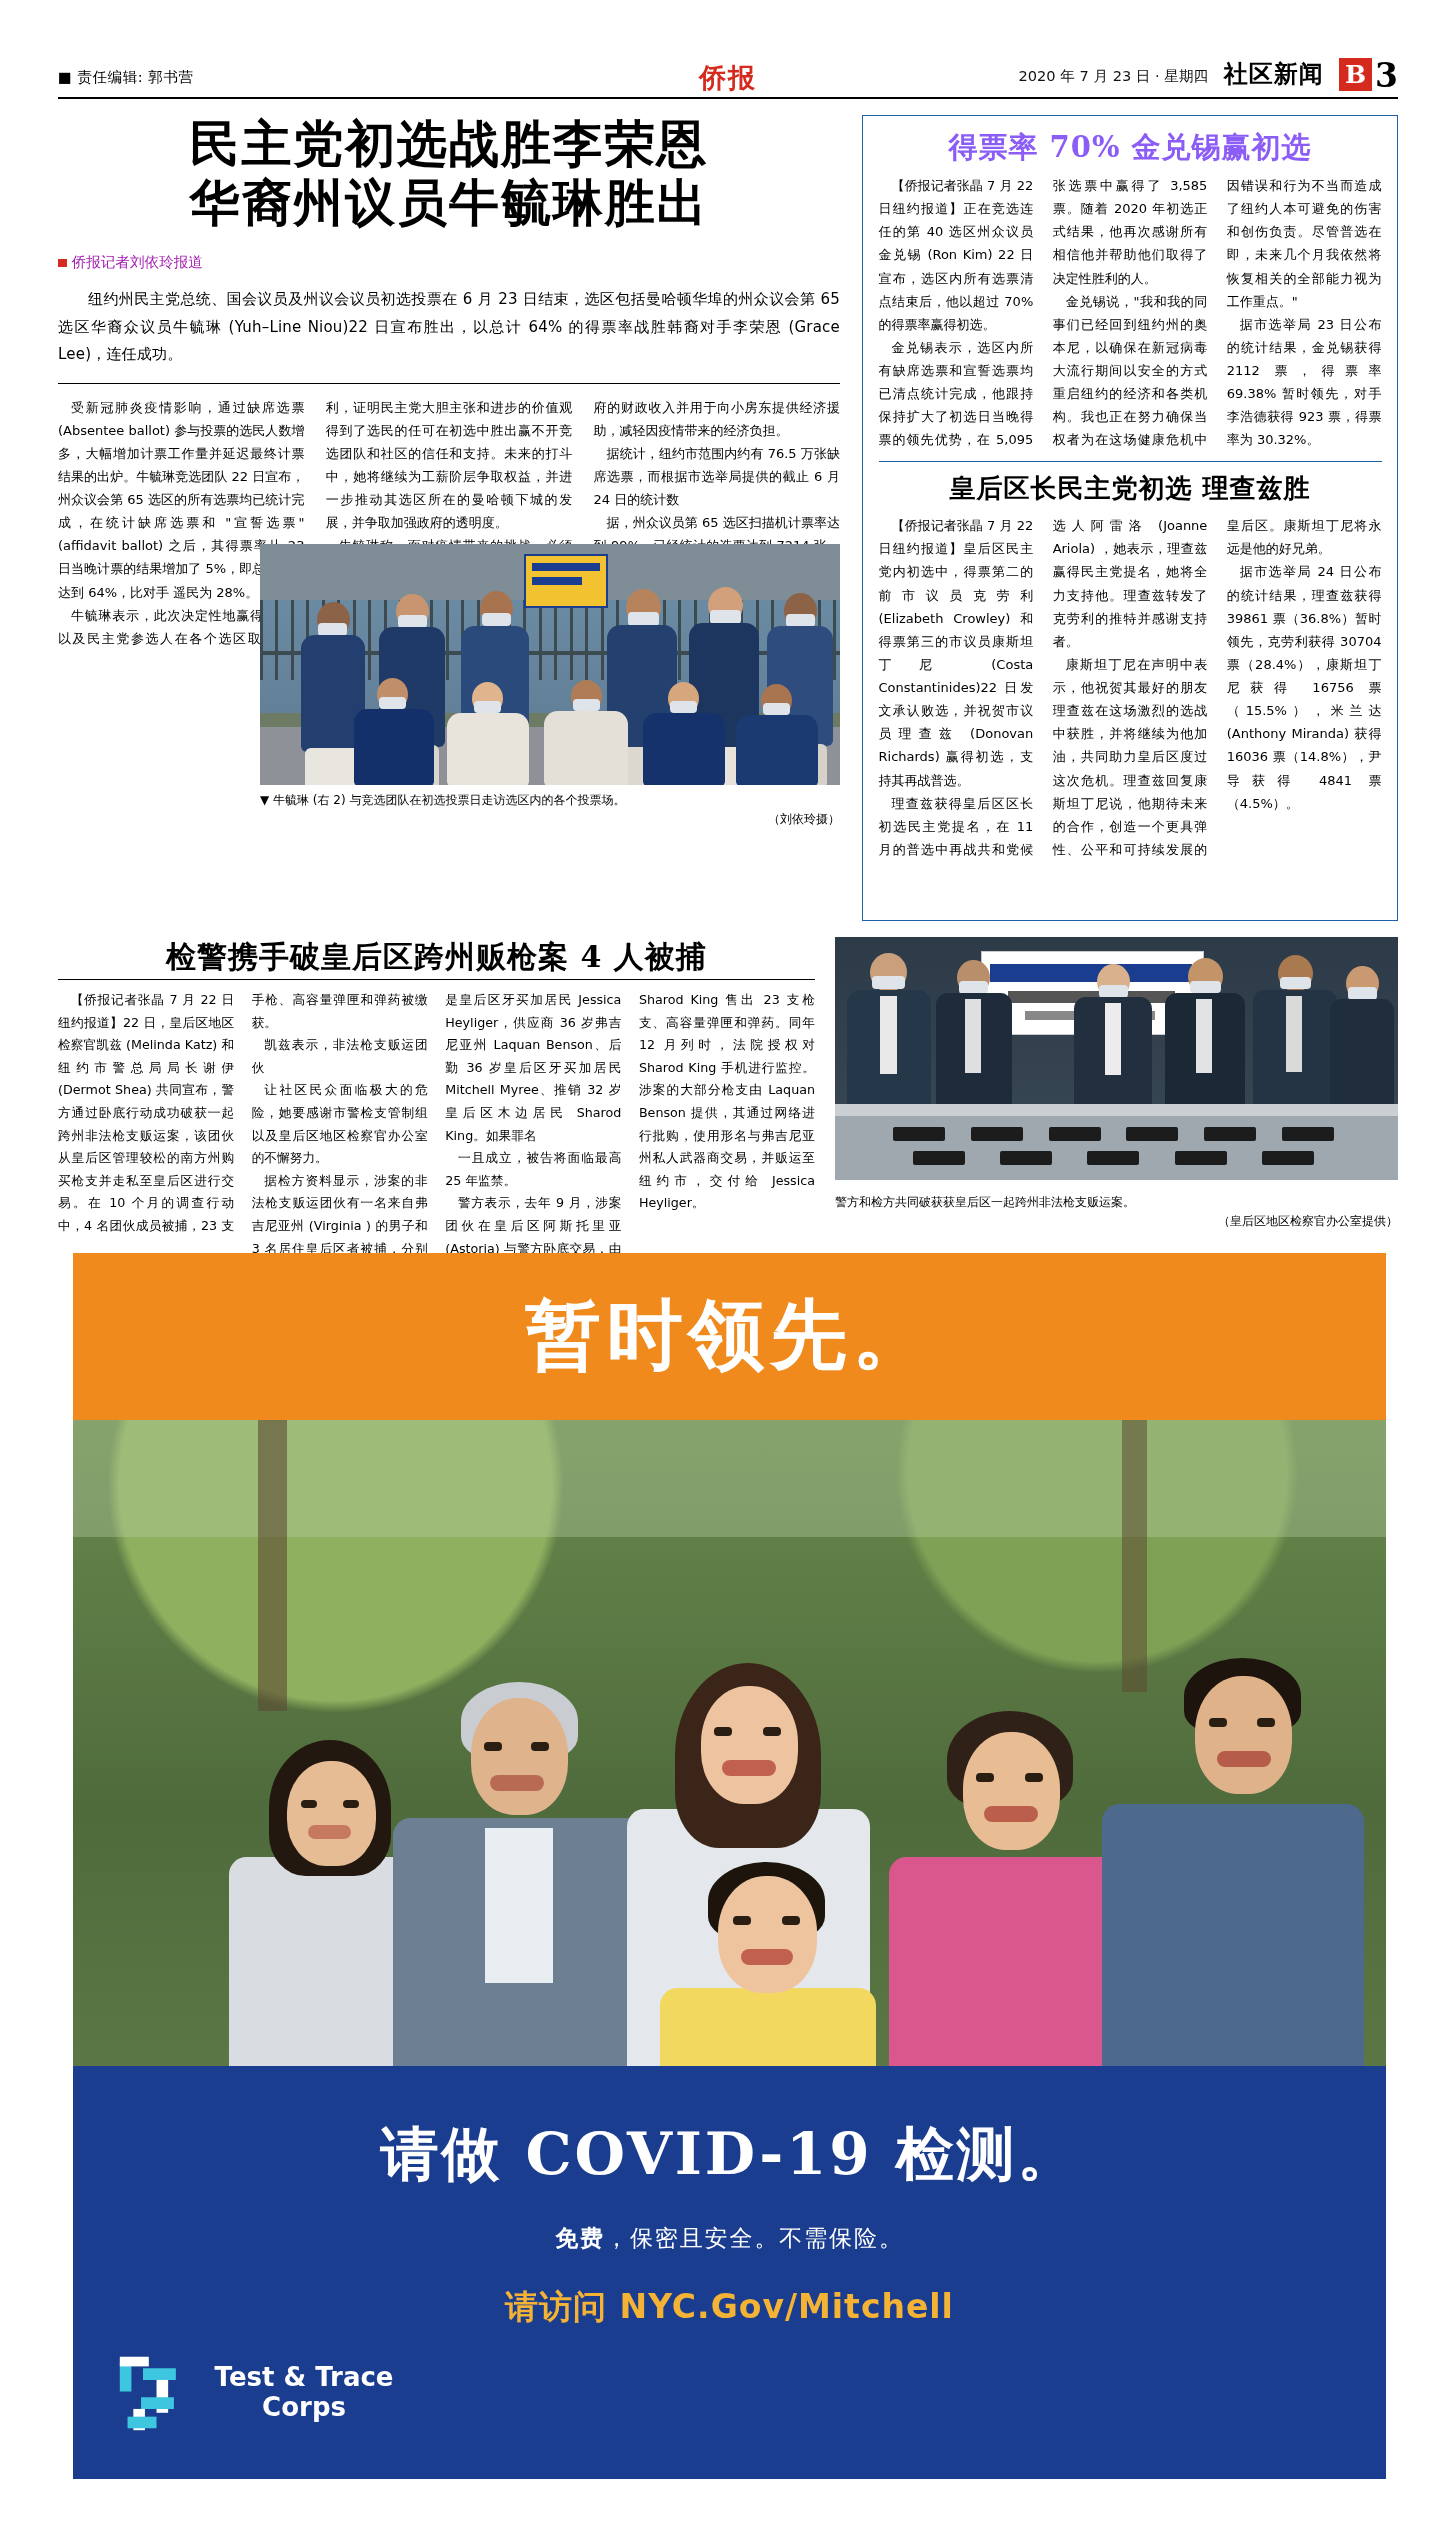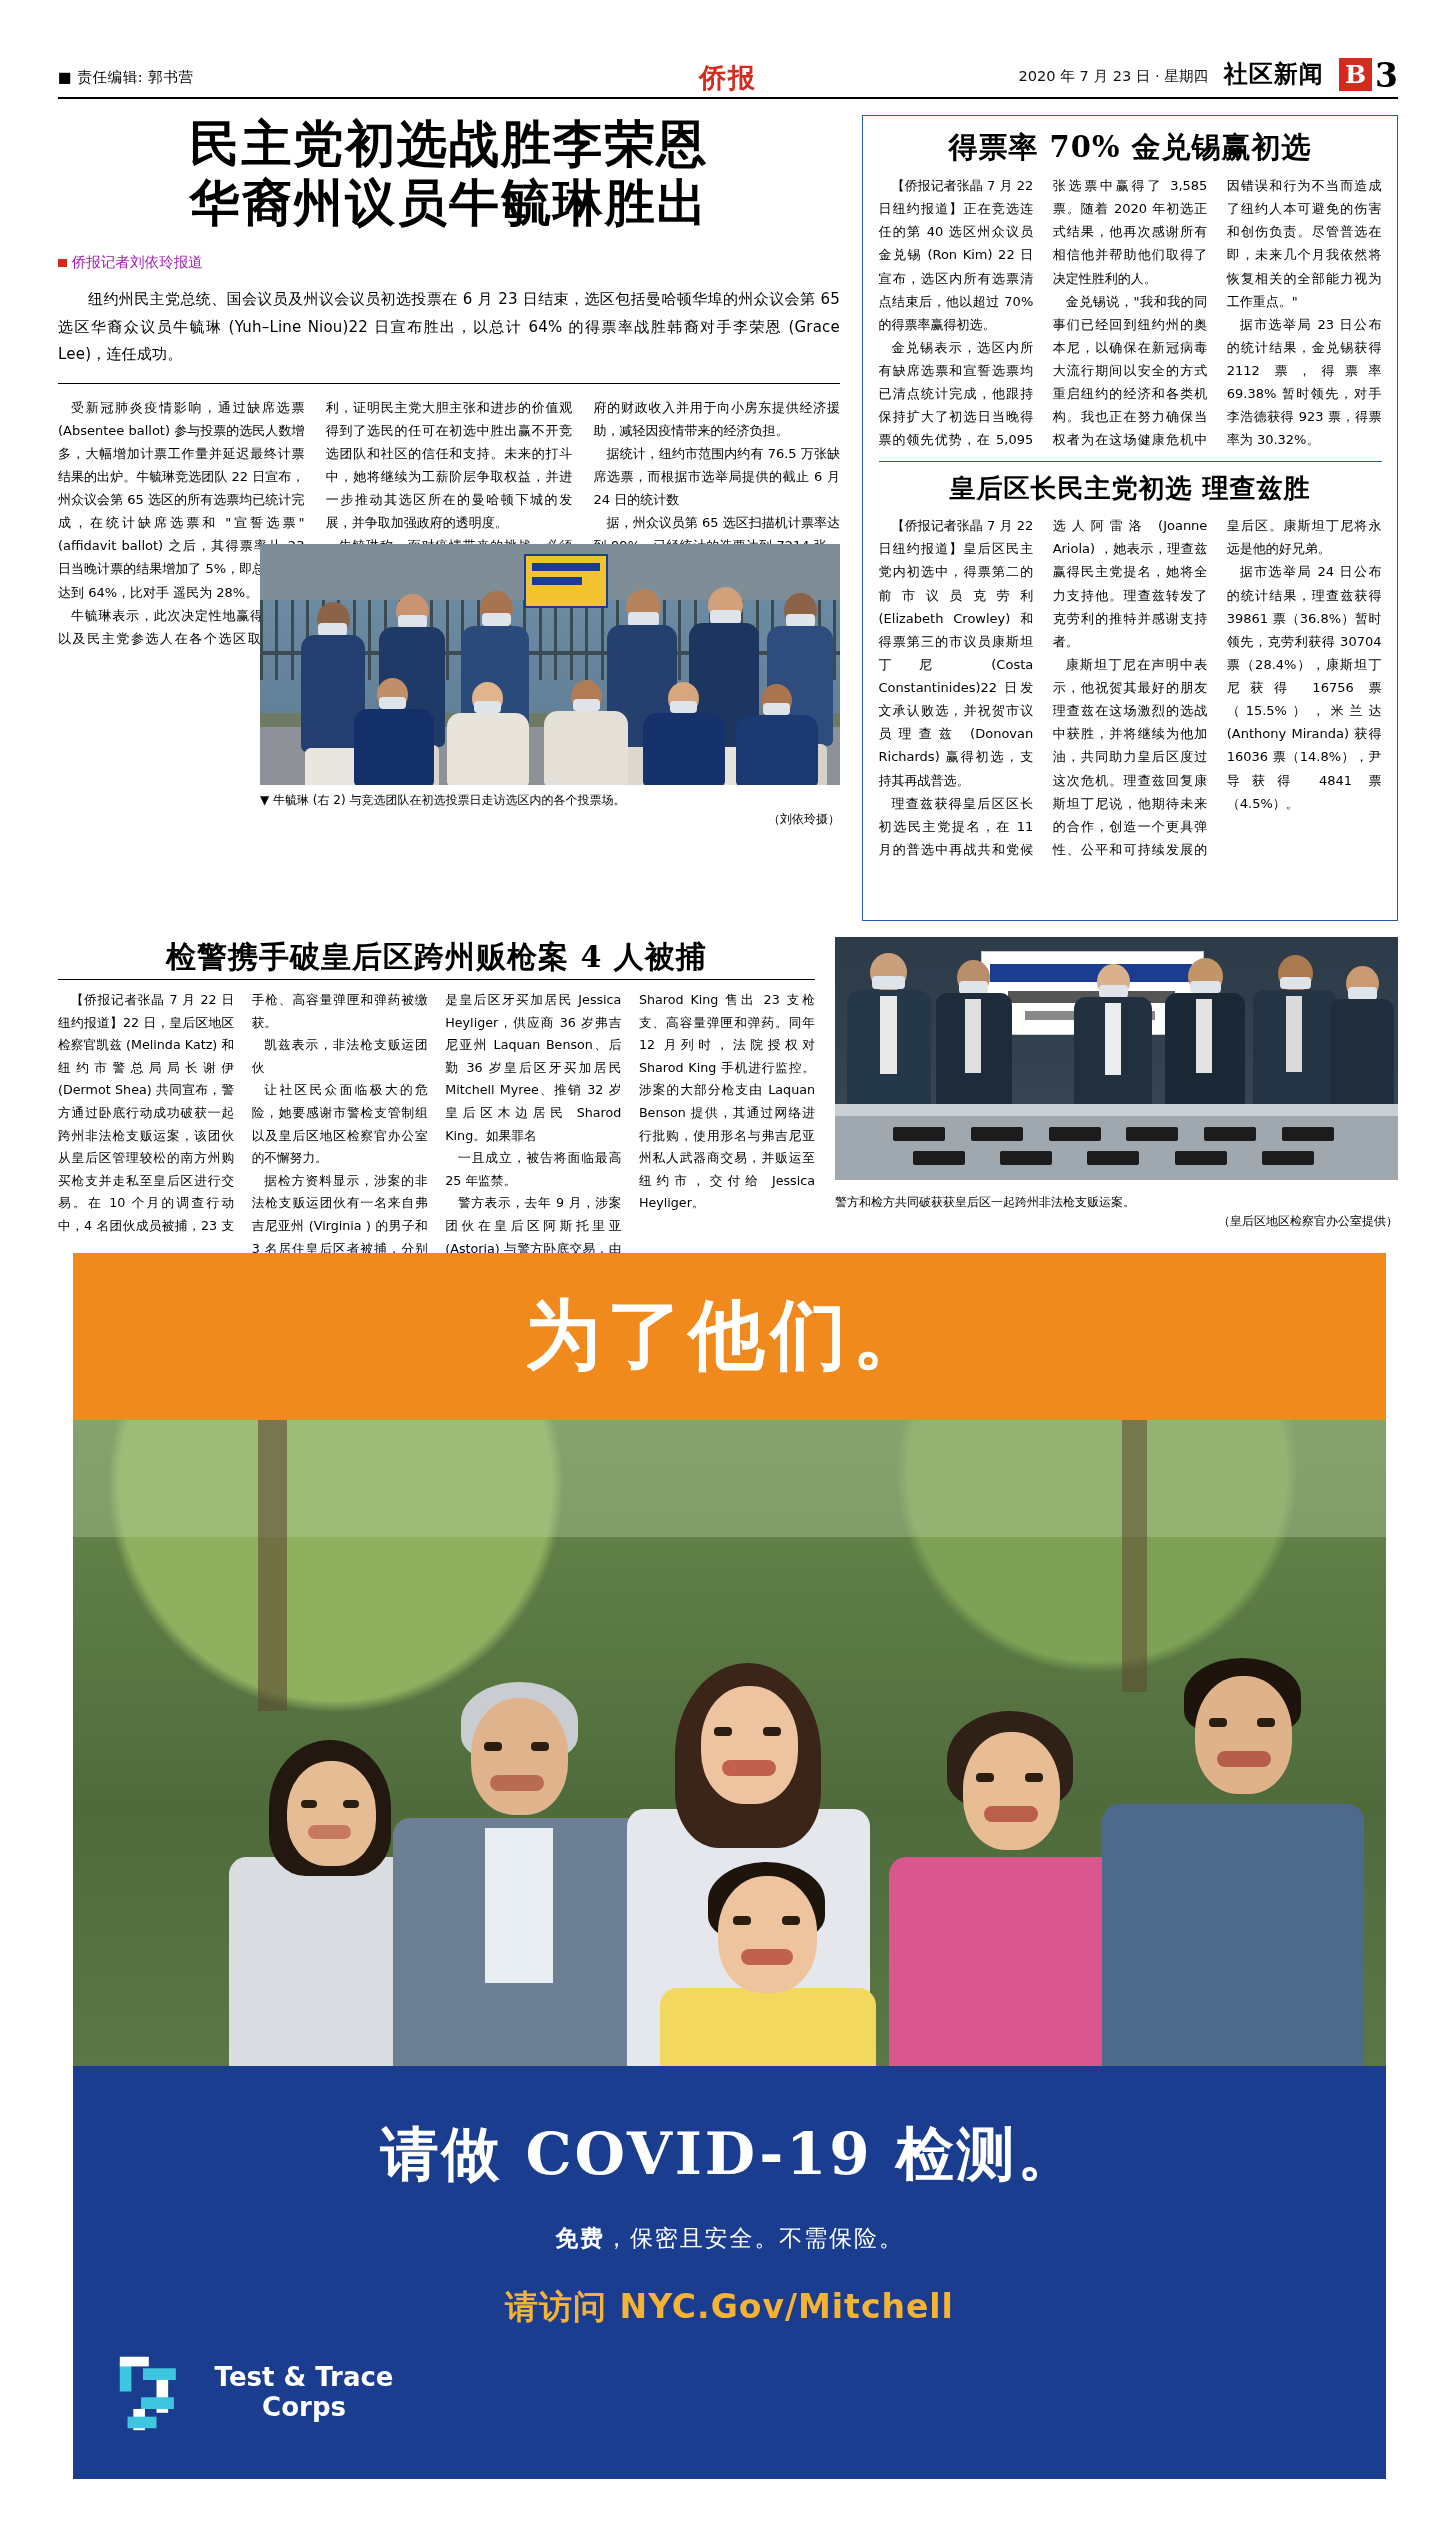--- a/index.html
+++ b/index.html
@@ -163,21 +163,21 @@
     width: 536px; height: 806px;
     border: 1.9px solid #1f5fa9;
     padding: 13.6px 15.5px 9.7px 15.5px;
   }
   .rb-head {
     font-family: "DejaVu Serif", serif;
     font-weight: bold;
     font-size: 29px;
     text-align: center;
     letter-spacing: 1px;
-    color: #000000;
+    color: #8b5cf6;
     line-height: 1.2;
   }
   .rb-sub-head {
     font-family: "DejaVu Serif", serif;
     font-weight: bold;
     font-size: 26px;
     text-align: center;
     letter-spacing: 1px;
     color: #000;
     margin-top: 5.8px;
@@ -540,21 +540,21 @@
     <div class="gun" style="left:427px;bottom:15.5px;width:52px;height:13.6px;"></div>
   </div>
 
   <div class="photo2-cap">
     <div>警方和检方共同破获获皇后区一起跨州非法枪支贩运案。</div>
     <div class="cap-credit">（皇后区地区检察官办公室提供）</div>
   </div>
 
   <div class="ad">
     <div class="ad-top">
-      <div class="ad-top-text">为了他们。</div>
+      <div class="ad-top-text">暂时领先。</div>
     </div>
 
     <div class="ad-photo">
 
       <div style="position:absolute;inset:0;background:
           radial-gradient(circle at 20% 10%, #8fb05f 0 18%, transparent 19%),
           radial-gradient(circle at 78% 8%, #7ea155 0 16%, transparent 17%),
           linear-gradient(#698a4d, #4f6b3c 60%, #5b7745);"></div>
       <div style="position:absolute;left:0;top:0;width:100%;height:117px;background:rgba(190,210,170,.35);"></div>
 

